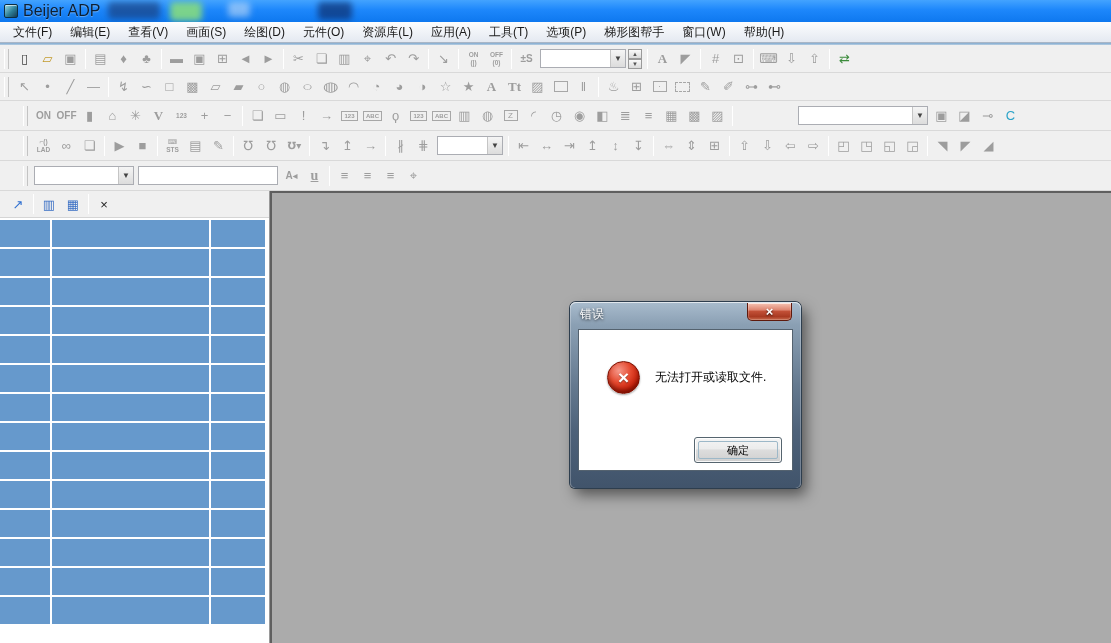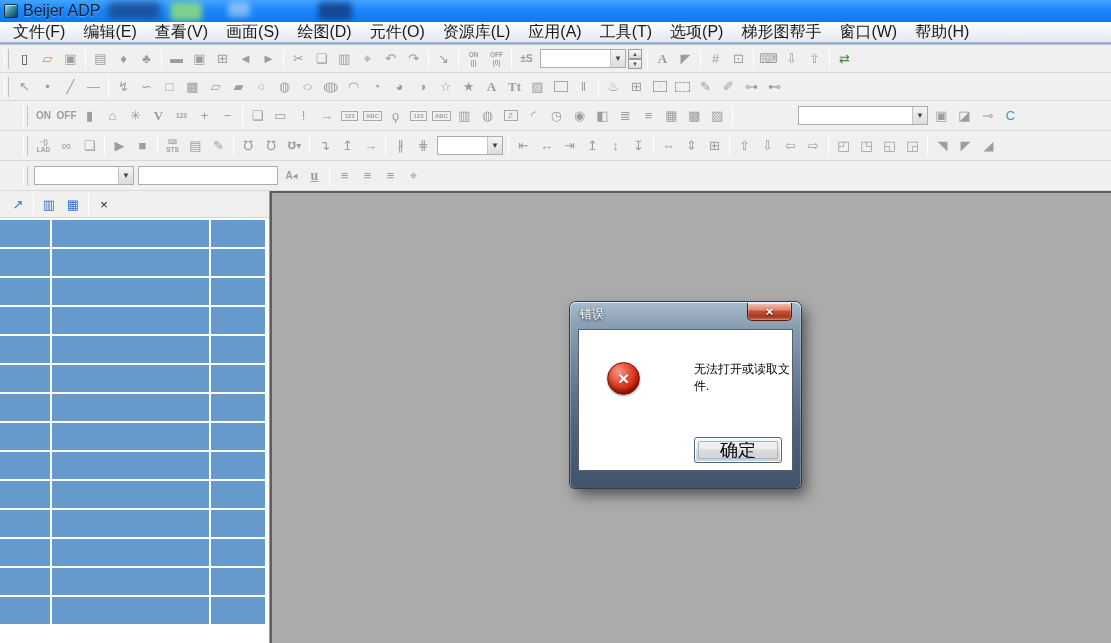--- a/index.html
+++ b/index.html
@@ -11,21 +11,21 @@
   .app-icon { width:14px; height:14px; border-radius:2px; background:linear-gradient(135deg,#9adbe8 0%,#2e7f96 55%,#143b52 100%); border:1px solid #0d2d40; box-shadow:inset 0 1px 0 rgba(255,255,255,.6); margin-right:5px; flex:none; }
   .title-text { font-size:16px; color:#0c1f33; text-shadow:0 1px 1px rgba(255,255,255,.35); }
   .blob { position:absolute; top:2px; border-radius:4px; filter:blur(3px); }
   .blob.b1 { left:108px; width:52px; height:17px; background:rgba(25,45,95,.55); }
   .blob.b2 { left:170px; width:32px; height:19px; background:rgba(140,225,120,.85); }
   .blob.b3 { left:228px; width:22px; height:15px; background:rgba(225,235,245,.5); }
   .blob.b4 { left:318px; width:34px; height:18px; background:rgba(12,32,85,.6); }
 
   
   .menubar { height:21px; background:linear-gradient(#fcfdfe,#e4e9f1); border-bottom:1px solid #a9b6c6; display:flex; align-items:center; padding-left:4px; }
-  .menu-item { font-size:16px; color:#1a1a1a; padding:0 9px; line-height:20px; }
+  .menu-item { font-size:12px; color:#1a1a1a; padding:0 9px; line-height:20px; }
   .window-edge { height:2px; background:linear-gradient(#7fa9cf,#b9cfe2); }
 
   
   .tb-row { display:flex; align-items:center; background:#f0f0f0; border-bottom:1px solid #d9d9d9; padding-left:2px; }
   .tb-row::before { content:""; width:3px; height:20px; border-left:1px solid #ffffff; border-right:1px solid #c3c3c3; margin:0 4px 0 2px; flex:none; }
   #toolbar-row1,#toolbar-row2 { height:28px; }
   #toolbar-row3,#toolbar-row4,#toolbar-row5 { height:30px;padding-left:21px; }
   .tb-icon { width:23px; height:22px; flex:none; display:flex; align-items:center; justify-content:center; font-size:13px; color:#9d9d9d; border-radius:2px; white-space:pre; text-align:center; }
   .tb-icon.on { color:#4a4a4a; }
   .tb-icon.t6 { font-size:6.5px; line-height:1.15; font-weight:bold; }
@@ -60,22 +60,22 @@
   .gr-cell.c3 { width:54px; }
   .canvas { flex:1; background:#ababab; border-top:2px solid #5f5f5f; border-left:2px solid #5f5f5f; }
 
   
   .dialog { position:absolute; left:570px; top:302px; width:231px; height:186px; border-radius:6px 6px 5px 5px; background:linear-gradient(180deg,#a9bccd 0%,#8ba0b4 12%,#64798f 45%,#4d6179 70%,#41546b 100%); box-shadow:0 0 0 1px #2e3e4e, 5px 7px 14px rgba(0,0,0,.5), inset 0 1px 0 rgba(255,255,255,.65), inset 1px 0 0 rgba(255,255,255,.25), inset -1px 0 0 rgba(255,255,255,.25); }
   .dialog-title { position:absolute; left:10px; top:4px; font-size:12px; color:#ffffff; text-shadow:0 1px 3px rgba(0,0,0,.85); }
   .dialog-close { position:absolute; top:1px; right:9px; width:45px; height:18px; border-radius:0 0 5px 5px; background:linear-gradient(180deg,#f6c4b4 0%,#de8672 40%,#c14f36 50%,#a93a22 80%,#c96a4d 100%); border:1px solid #5e1a0d; border-top:none; box-shadow:inset 0 1px 0 rgba(255,255,255,.55), inset 0 0 0 1px rgba(255,255,255,.2); color:#fff; font-size:13px; font-weight:bold; display:flex; align-items:center; justify-content:center; text-shadow:0 1px 2px rgba(0,0,0,.7); line-height:1; }
   .dialog-content { position:absolute; left:8px; right:8px; top:27px; bottom:17px; background:#ffffff; border:1px solid #54626f; }
   .error-row { display:flex; align-items:center; gap:15px; padding:31px 0 0 28px; }
   .error-icon { width:33px; height:33px; flex:none; border-radius:50%; border:1px solid #7c0f00; background:radial-gradient(circle at 35% 28%,#f5988a 0%,#e4492f 40%,#c21d08 70%,#921300 100%); box-shadow:inset 0 -3px 4px rgba(0,0,0,.35), 0 1px 2px rgba(0,0,0,.35); color:#fff; font-size:19px; font-weight:bold; display:flex; align-items:center; justify-content:center; text-shadow:0 1px 1px rgba(0,0,0,.4); line-height:1; }
-  .error-text { font-size:12px; color:#000;margin-left:39px; }
-  .ok-button { position:absolute; right:10px; bottom:7px; width:88px; height:26px; border:1px solid #56656f; border-radius:3px; background:linear-gradient(180deg,#f5f5f5 0%,#ececec 45%,#dddddd 50%,#cfcfcf 100%); box-shadow:inset 0 0 0 1px rgba(255,255,255,.85); font-size:18px; color:#000; display:flex; align-items:center; justify-content:center; }
+  .error-text { font-size:12px; color:#000; }
+  .ok-button { position:absolute; right:10px; bottom:7px; width:88px; height:26px; border:1px solid #56656f; border-radius:3px; background:linear-gradient(180deg,#f5f5f5 0%,#ececec 45%,#dddddd 50%,#cfcfcf 100%); box-shadow:inset 0 0 0 1px rgba(255,255,255,.85); font-size:11px; color:#000; display:flex; align-items:center; justify-content:center; }
   .ok-focus { position:absolute; inset:3px; border:1px solid #9db8c8; border-radius:2px; pointer-events:none; }
 </style>
 </head>
 <body>
 
 <div class="window">
 
   <div class="titlebar">
     <span class="app-icon"></span>
     <span class="title-text">Beijer ADP</span>

